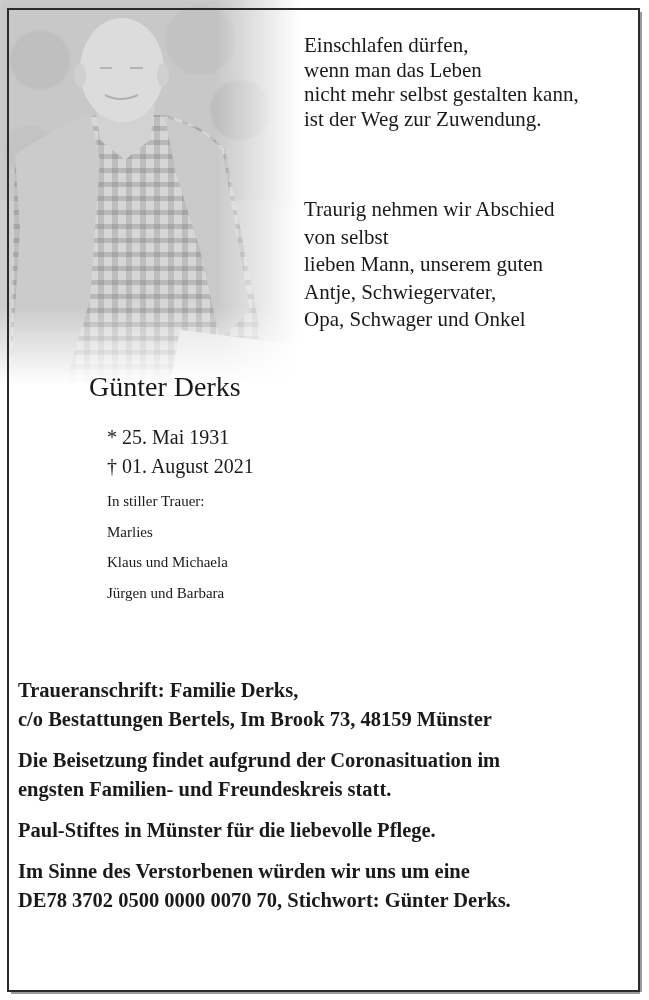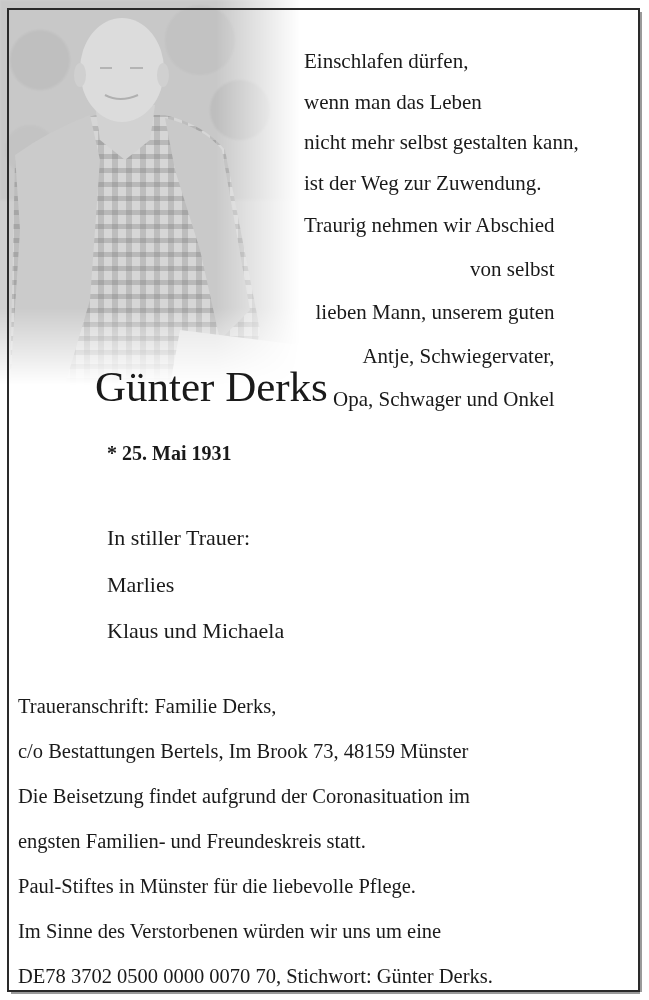--- a/index.html
+++ b/index.html
@@ -8,26 +8,26 @@
     .photo { position: absolute; left: 0; top: 0; width: 300px; height: 385px; overflow: hidden;
              -webkit-mask-image: linear-gradient(to right, #000 0%, #000 72%, transparent 100%), linear-gradient(to bottom, #000 0%, #000 80%, transparent 100%);
              -webkit-mask-composite: source-in; mask-composite: intersect;
              mask-image: linear-gradient(to right, #000 0%, #000 72%, transparent 100%), linear-gradient(to bottom, #000 0%, #000 80%, transparent 100%); }
     .photo svg { display: block; }
     .frame { position: absolute; left: 7px; top: 8px; width: 633px; height: 984px;
              border: 2px solid #2a2a2a; box-sizing: border-box; }
     .frame::after { content: ""; position: absolute; right: -4px; top: 2px; width: 2px; height: 100%; background: #9a9a9a; }
     .frame::before { content: ""; position: absolute; left: 2px; bottom: -4px; width: 100%; height: 2px; background: #9a9a9a; }
     .verse { position: absolute; left: 304px; top: 33px; font-size: 21px; line-height: 24.5px; }
-    .intro { position: absolute; left: 304px; top: 196px; font-size: 21px; line-height: 27.5px; text-align: right; }
-    .line { display: block; white-space: nowrap; margin-top: 16px; }
-    .name { position: absolute; left: 95px; top: 362px; font-size: 43px; line-height: 50px; white-space: nowrap; }
-    .dates { position: absolute; left: 107px; top: 423px; font-size: 20px; line-height: 29px; font-weight: bold; }
-    .mourners { position: absolute; left: 107px; top: 507px; font-size: 22px; line-height: 30.5px; }
-    .bottom { position: absolute; left: 18px; top: 676px; width: 610px; font-size: 20.5px; line-height: 29px; }
+    .intro { position: absolute; left: 304px; top: 196px; font-size: 21px; line-height: 27.5px; }
+    .line { display: block; white-space: nowrap; }
+    .name { position: absolute; left: 89px; top: 362px; font-size: 28px; line-height: 50px; white-space: nowrap; }
+    .dates { position: absolute; left: 107px; top: 423px; font-size: 20px; line-height: 29px; }
+    .mourners { position: absolute; left: 107px; top: 486px; font-size: 15px; line-height: 30.5px; }
+    .bottom { position: absolute; left: 18px; top: 676px; width: 610px; font-size: 20.5px; line-height: 29px; font-weight: bold; }
     .para { margin: 0 0 12px 0; }
   </style>
 </head>
 <body>
 
 <div class="photo">
   <svg width="300" height="385" viewBox="0 0 300 385" xmlns="http://www.w3.org/2000/svg">
     <defs>
       <pattern id="check" width="14" height="14" patternUnits="userSpaceOnUse">
         <rect width="14" height="14" fill="#d6d6d6"></rect>
@@ -80,26 +80,28 @@
   <span class="line">von selbst</span>
   <span class="line">lieben Mann, unserem guten</span>
   <span class="line">Antje, Schwiegervater,</span>
   <span class="line">Opa, Schwager und Onkel</span>
 </div>
 
 <div class="name">Günter Derks</div>
 
 <div class="dates">
   <span class="line">* 25. Mai 1931</span>
+  <span class="line">† 01. August 2021</span>
 </div>
 
 <div class="mourners">
   <span class="line">In stiller Trauer:</span>
   <span class="line">Marlies</span>
   <span class="line">Klaus und Michaela</span>
+  <span class="line">Jürgen und Barbara</span>
 </div>
 
 <div class="bottom">
   <div class="para">
     <span class="line">Traueranschrift: Familie Derks,</span>
     <span class="line">c/o Bestattungen Bertels, Im Brook 73, 48159 Münster</span>
   </div>
   <div class="para">
     <span class="line">Die Beisetzung findet aufgrund der Coronasituation im</span>
     <span class="line">engsten Familien- und Freundeskreis statt.</span>

